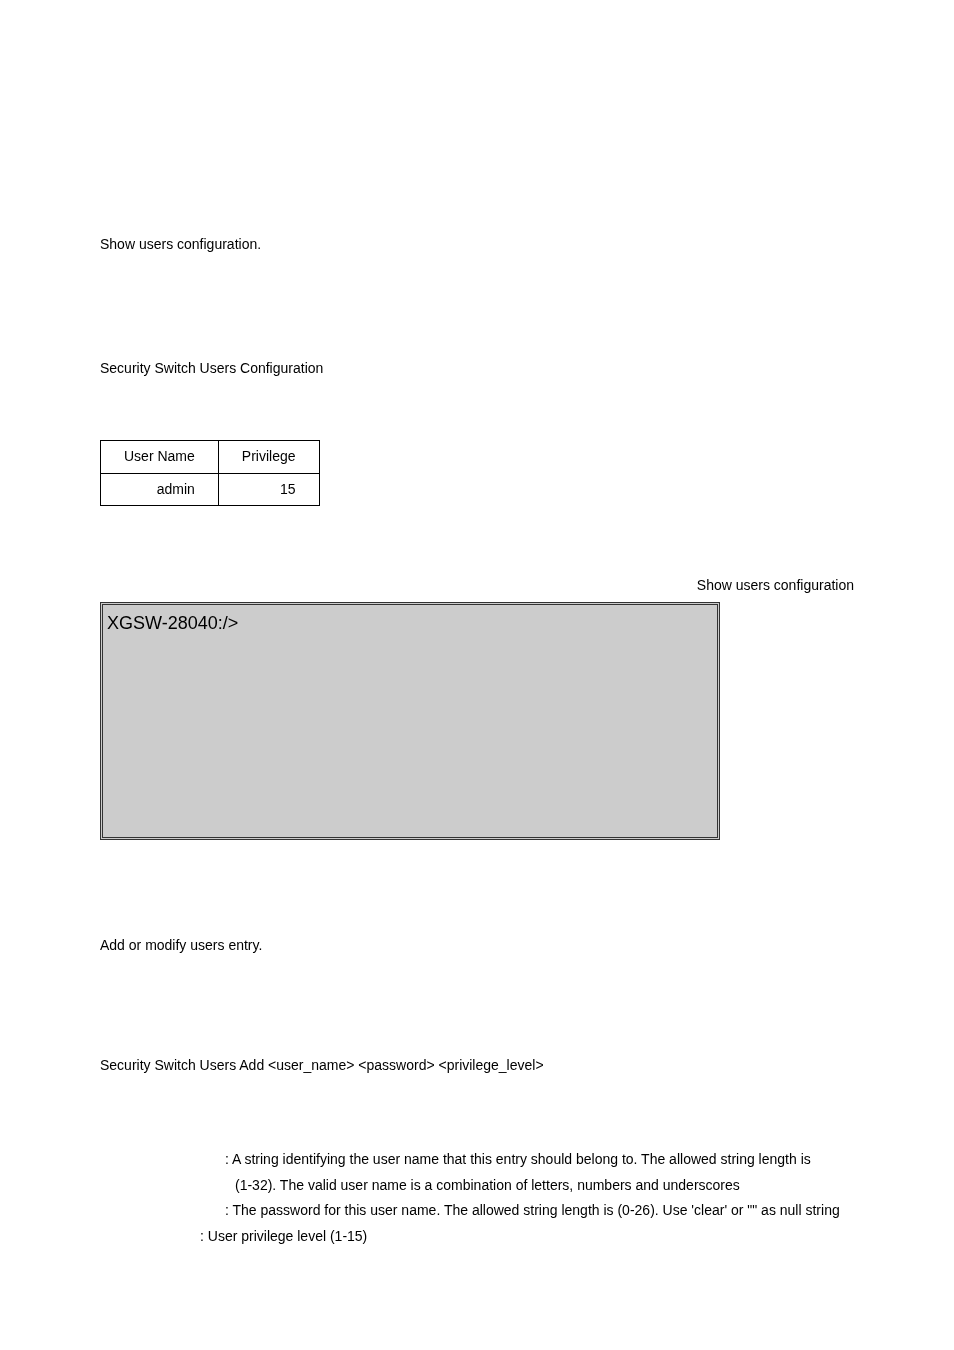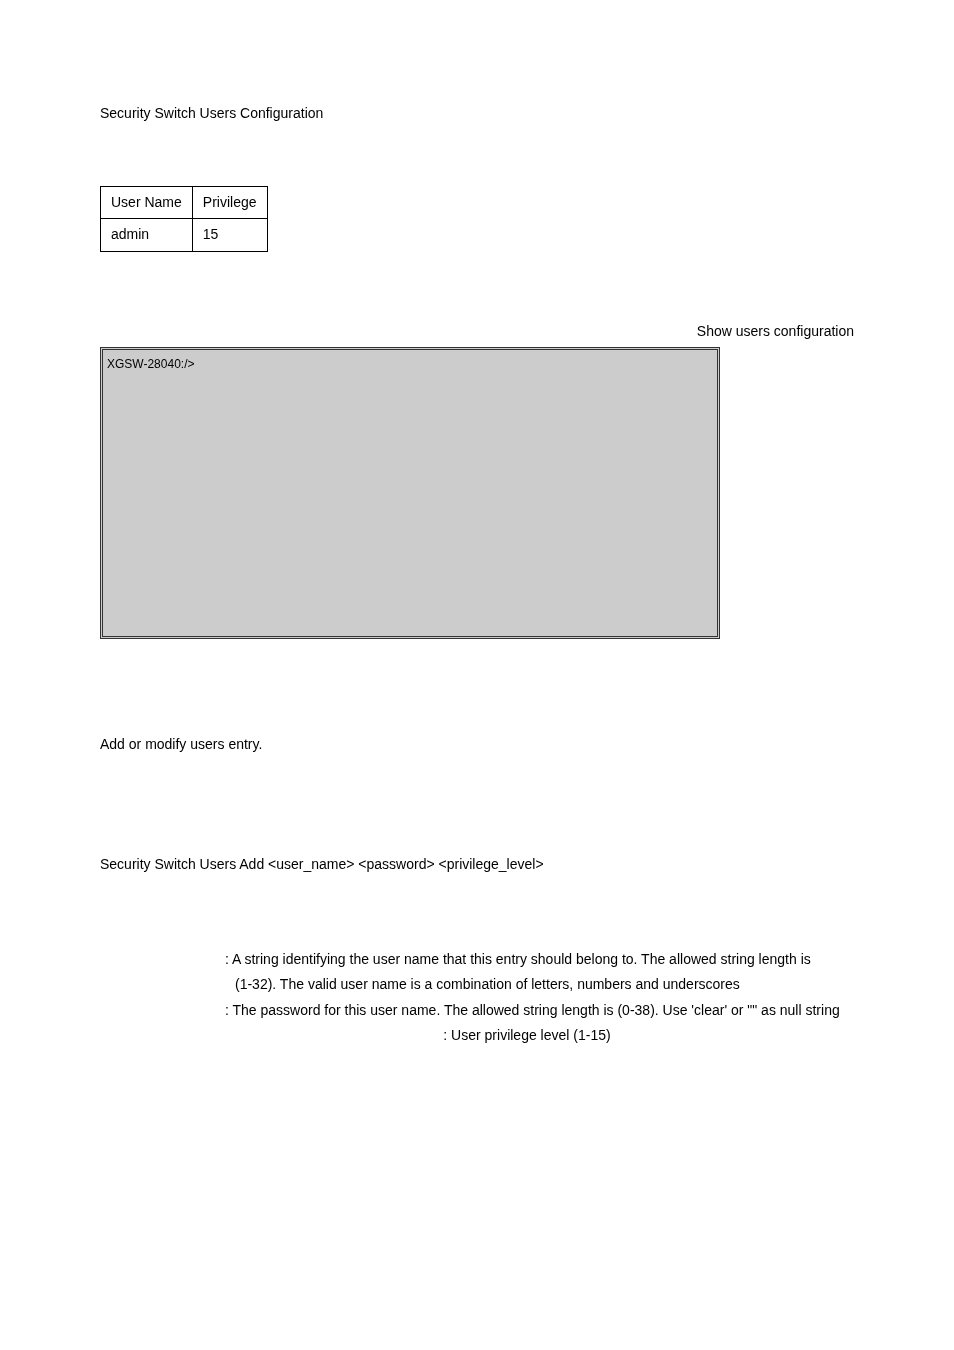--- a/index.html
+++ b/index.html
@@ -29,50 +29,51 @@
   .console-wrap { margin-top: 6px; }
   .t-desc2 { margin-top: 96px; }
   .t-syntaxB { margin-top: 100px; }
   .params { margin-top: 75px; }
 
   table.data {
     border-collapse: collapse;
   }
   table.data th, table.data td {
     border: 1px solid #000;
-    padding: 6px 10px;
-    text-align: left;
+    padding: 6px 23px;
+    text-align: right;
     font-weight: normal;
     font-size: 14px;
   }
   table.data th { font-weight: normal; }
 
   .console {
     width: 620px;
-    height: 292px;
+    height: 238px;
     box-sizing: border-box;
     border: 3px double #333;
     background: #ccc;
     padding: 6px 4px;
-    font-size: 12px;
+    font-size: 18px;
     font-family: Arial, Helvetica, sans-serif;
   }
 
   .param-row {
     margin-top: 6px;
   }
   .indent1 { padding-left: 125px; }
   .indent2 { padding-left: 135px; }
-  .indent0 { padding-left: 100px; text-align: center; }
+  .indent0 { padding-left: 100px; }
 </style>
 </head>
 <body>
 
 <div class="page">
 
+  <div class="block t-desc">Show users configuration.</div>
 
   <div class="block t-syntaxA">Security Switch Users Configuration</div>
 
   <div class="block table-wrap">
     <table class="data">
       <tbody>
           <tr>
         <th>User Name</th>
         <th>Privilege</th>
       </tr>
@@ -92,17 +93,17 @@
     </div>
   </div>
 
   <div class="block t-desc2">Add or modify users entry.</div>
 
   <div class="block t-syntaxB">Security Switch Users Add &lt;user_name&gt; &lt;password&gt; &lt;privilege_level&gt;</div>
 
   <div class="block params">
     <div class="param-row indent1">: A string identifying the user name that this entry should belong to. The allowed string length is</div>
     <div class="param-row indent2">(1-32). The valid user name is a combination of letters, numbers and underscores</div>
-    <div class="param-row indent1">: The password for this user name. The allowed string length is (0-38). Use 'clear' or "" as null string</div>
+    <div class="param-row indent1">: The password for this user name. The allowed string length is (0-26). Use 'clear' or "" as null string</div>
     <div class="param-row indent0">: User privilege level (1-15)</div>
   </div>
 
 </div>
 
 </body></html>

